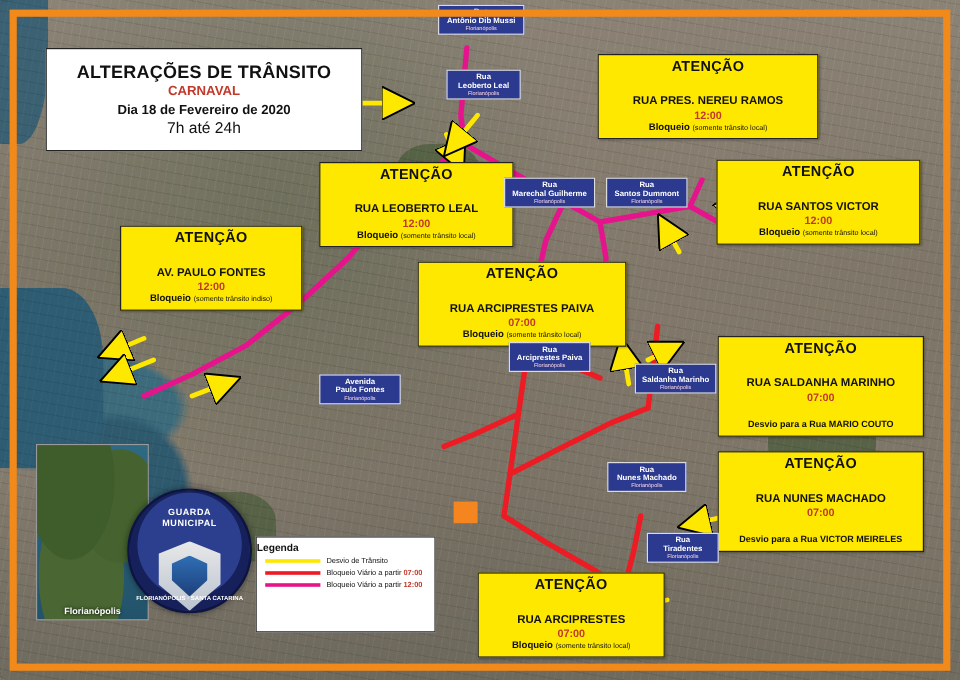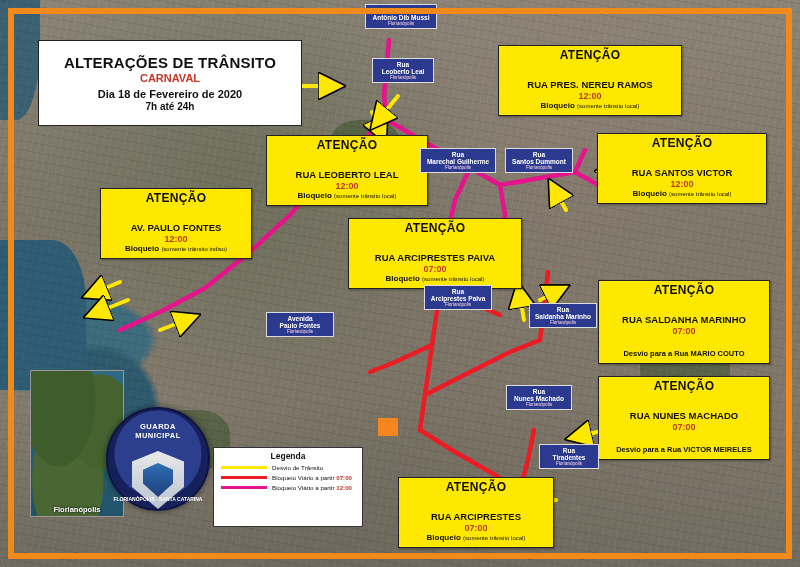--- a/index.html
+++ b/index.html
@@ -43,39 +43,39 @@
 
   
   svg.routes{position:absolute;left:0;top:0;width:800px;height:567px;}
 
   
   .title-box{position:absolute;left:38px;top:40px;width:262px;height:84px;background:#fff;border:1px solid #222;
     display:flex;flex-direction:column;align-items:center;justify-content:center;gap:1px;}
   .title-box .t1{font-size:15px;font-weight:bold;color:#111;letter-spacing:.2px;}
   .title-box .t2{font-size:11px;font-weight:bold;color:#c0392b;}
   .title-box .t3{font-size:11px;font-weight:bold;color:#111;margin-top:3px;}
-  .title-box .t4{font-size:10px;font-weight:bold;color:#111;}
+  .title-box .t4{font-size:13px;font-weight:normal;color:#111;}
 
   .atencao{position:absolute;background:#ffe800;border:1px solid #222;padding:3px 6px 4px;
     text-align:center;box-shadow:1px 1px 2px rgba(0,0,0,.35);}
   .atencao .hd{font-size:12px;font-weight:bold;color:#111;letter-spacing:.3px;line-height:1.1;text-align:center;}
   .atencao .rua{font-size:9.5px;font-weight:bold;color:#111;line-height:1.15;margin-top:18px;}
   .atencao .hora{font-size:9px;font-weight:bold;color:#c0392b;line-height:1.15;}
   .atencao .blo{font-size:8px;font-weight:bold;color:#111;margin-top:1px;line-height:1.1;}
   .atencao .blo small{font-weight:normal;font-size:6px;}
   .atencao .desvio{font-size:7.5px;font-weight:bold;color:#111;margin-top:14px;line-height:1.1;}
 
   .street{position:absolute;background:#2b3a8f;color:#fff;border:1px solid #dcdcdc;
     padding:2px 4px;text-align:center;line-height:1.1;}
   .street .nm{font-size:6.5px;font-weight:bold;display:block;}
   .street .ct{font-size:4.6px;display:block;color:#ffd9e8;}
 
   
   .legend{position:absolute;left:213px;top:447px;width:148px;height:78px;background:#fff;border:1px solid #333;}
-  .legend .lg-t{font-size:8.5px;font-weight:bold;text-align:center;margin-top:3px;color:#111;}
+  .legend .lg-t{font-size:8.5px;font-weight:bold;margin-top:3px;color:#111;}
   .legend .row{display:flex;align-items:center;gap:5px;margin:3px 0 0 7px;}
   .legend .row span.lbl{font-size:6.2px;color:#111;}
   .legend .row span.lbl b{color:#c0392b;}
   .legend .sw{width:46px;height:3px;display:block;}
 
   
   .logo{position:absolute;left:106px;top:407px;width:100px;height:100px;border-radius:50%;
     background:radial-gradient(circle at 50% 45%, #2c3f8f 0 58%, #16205a 59% 100%);
     border:2px solid #0d1440;display:flex;align-items:flex-end;justify-content:center;
     box-shadow:0 0 6px rgba(0,0,0,.5);}

